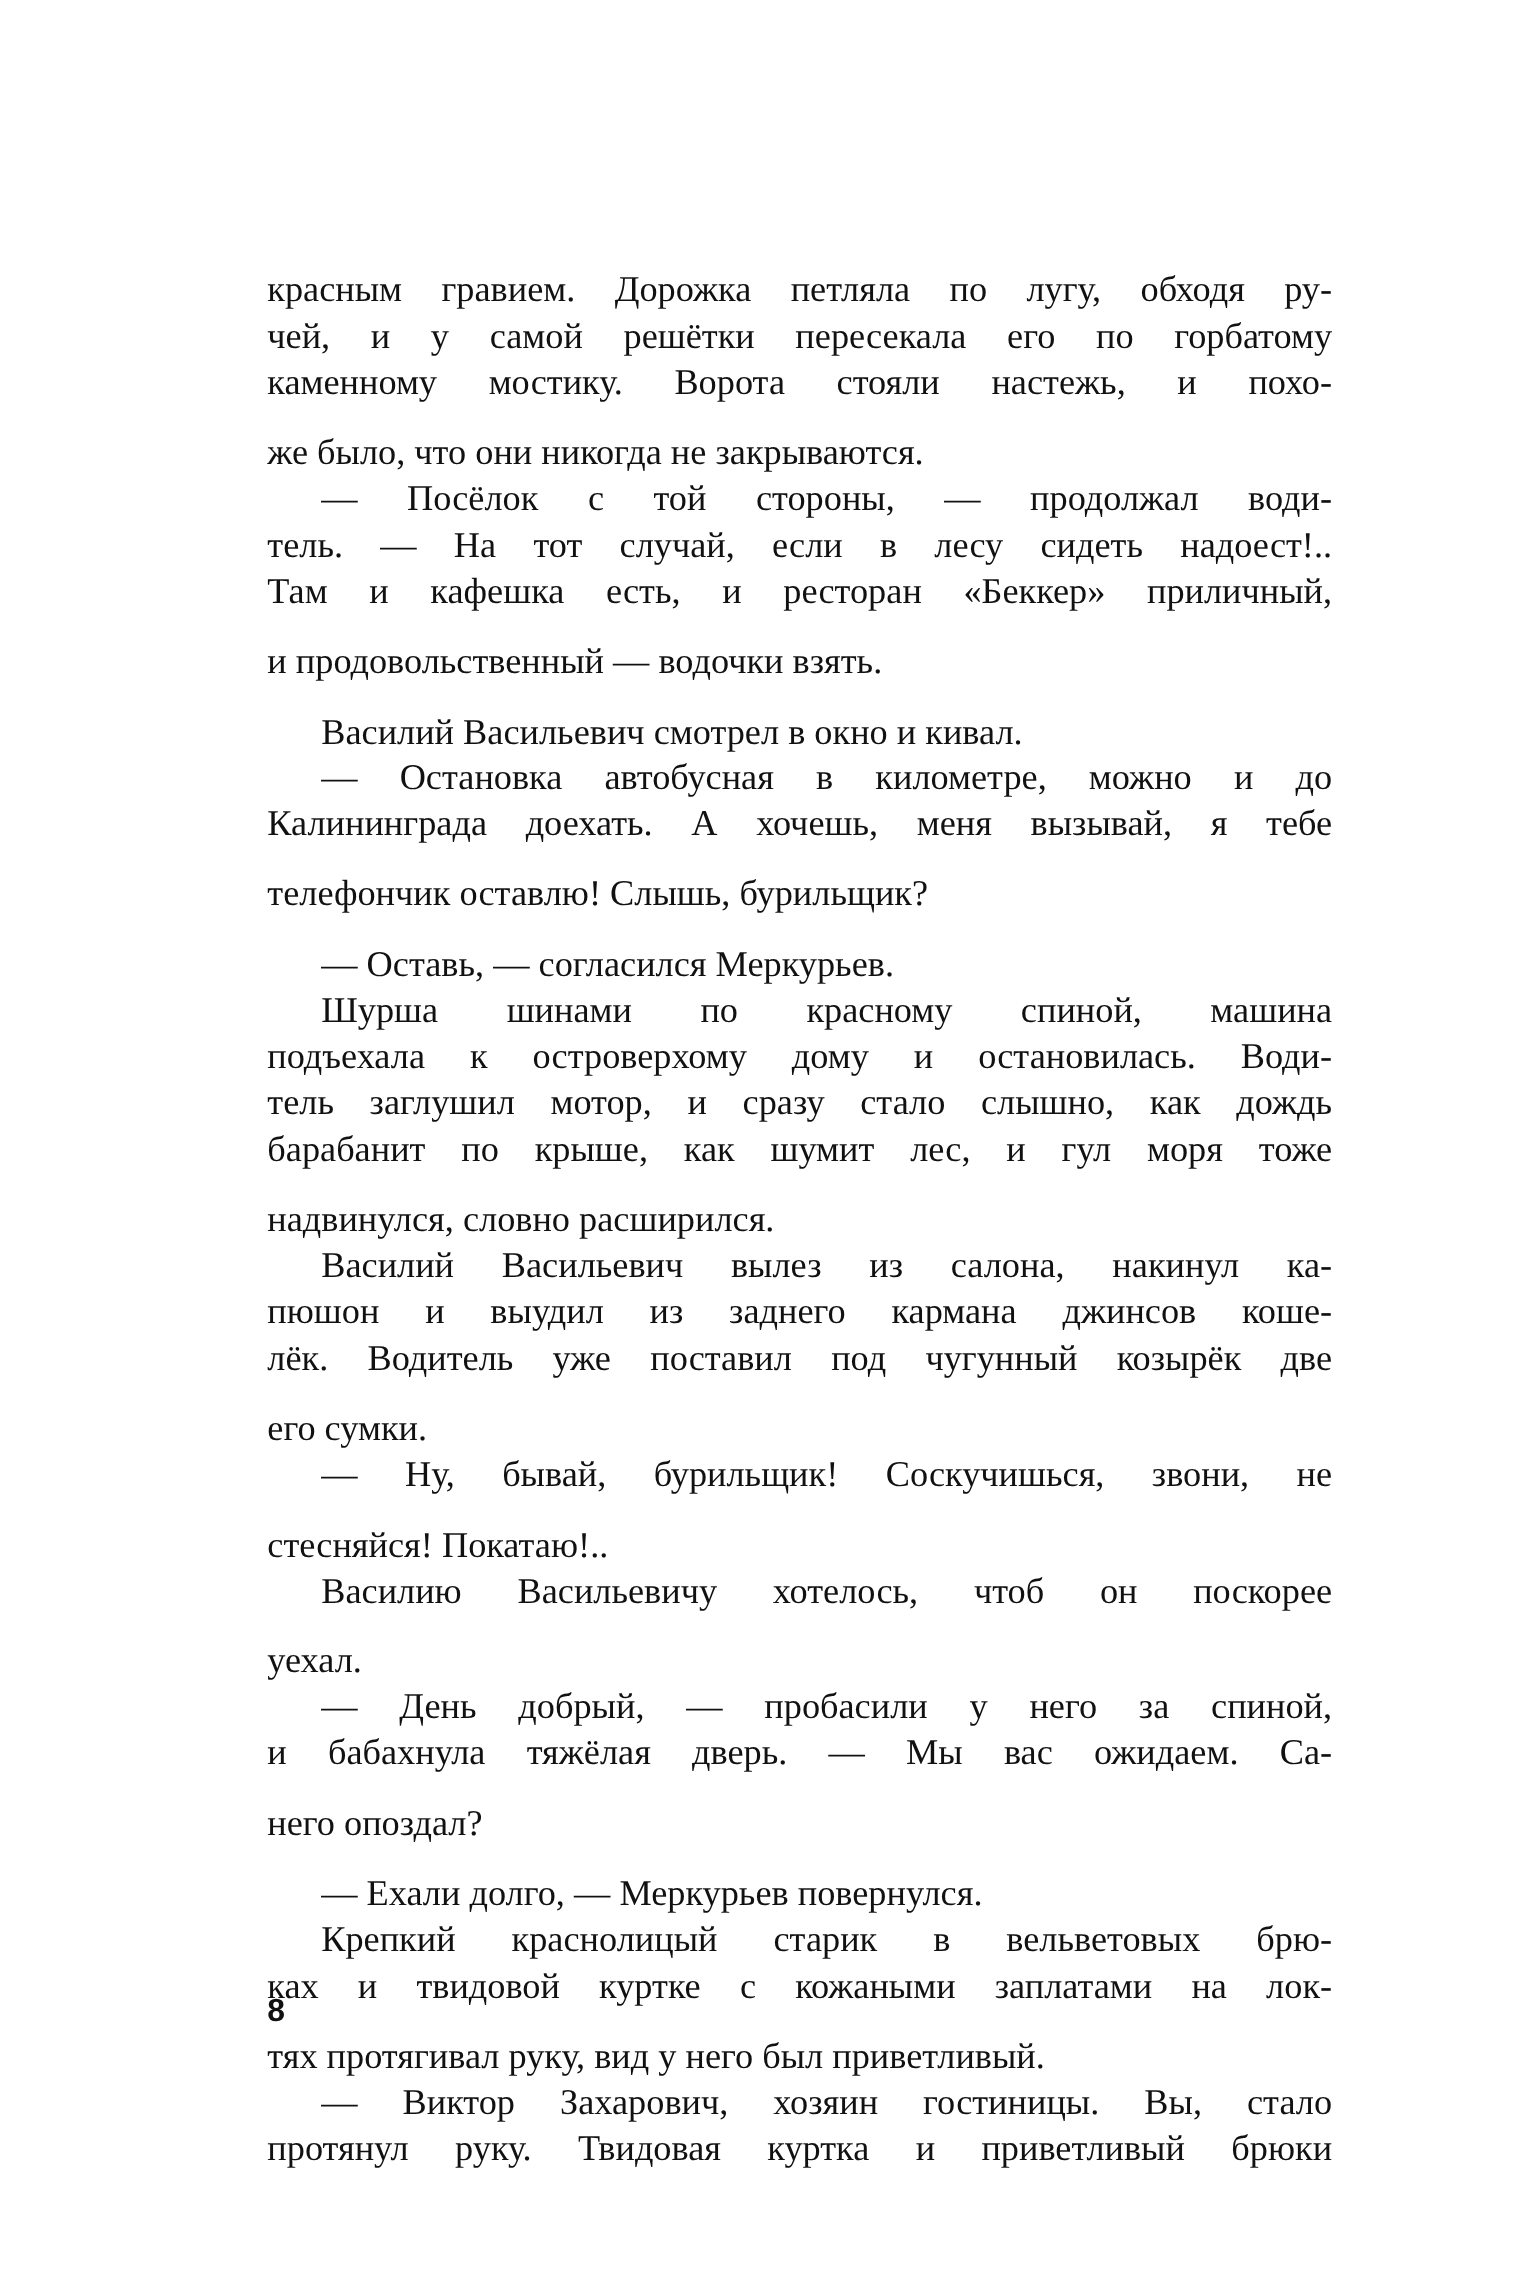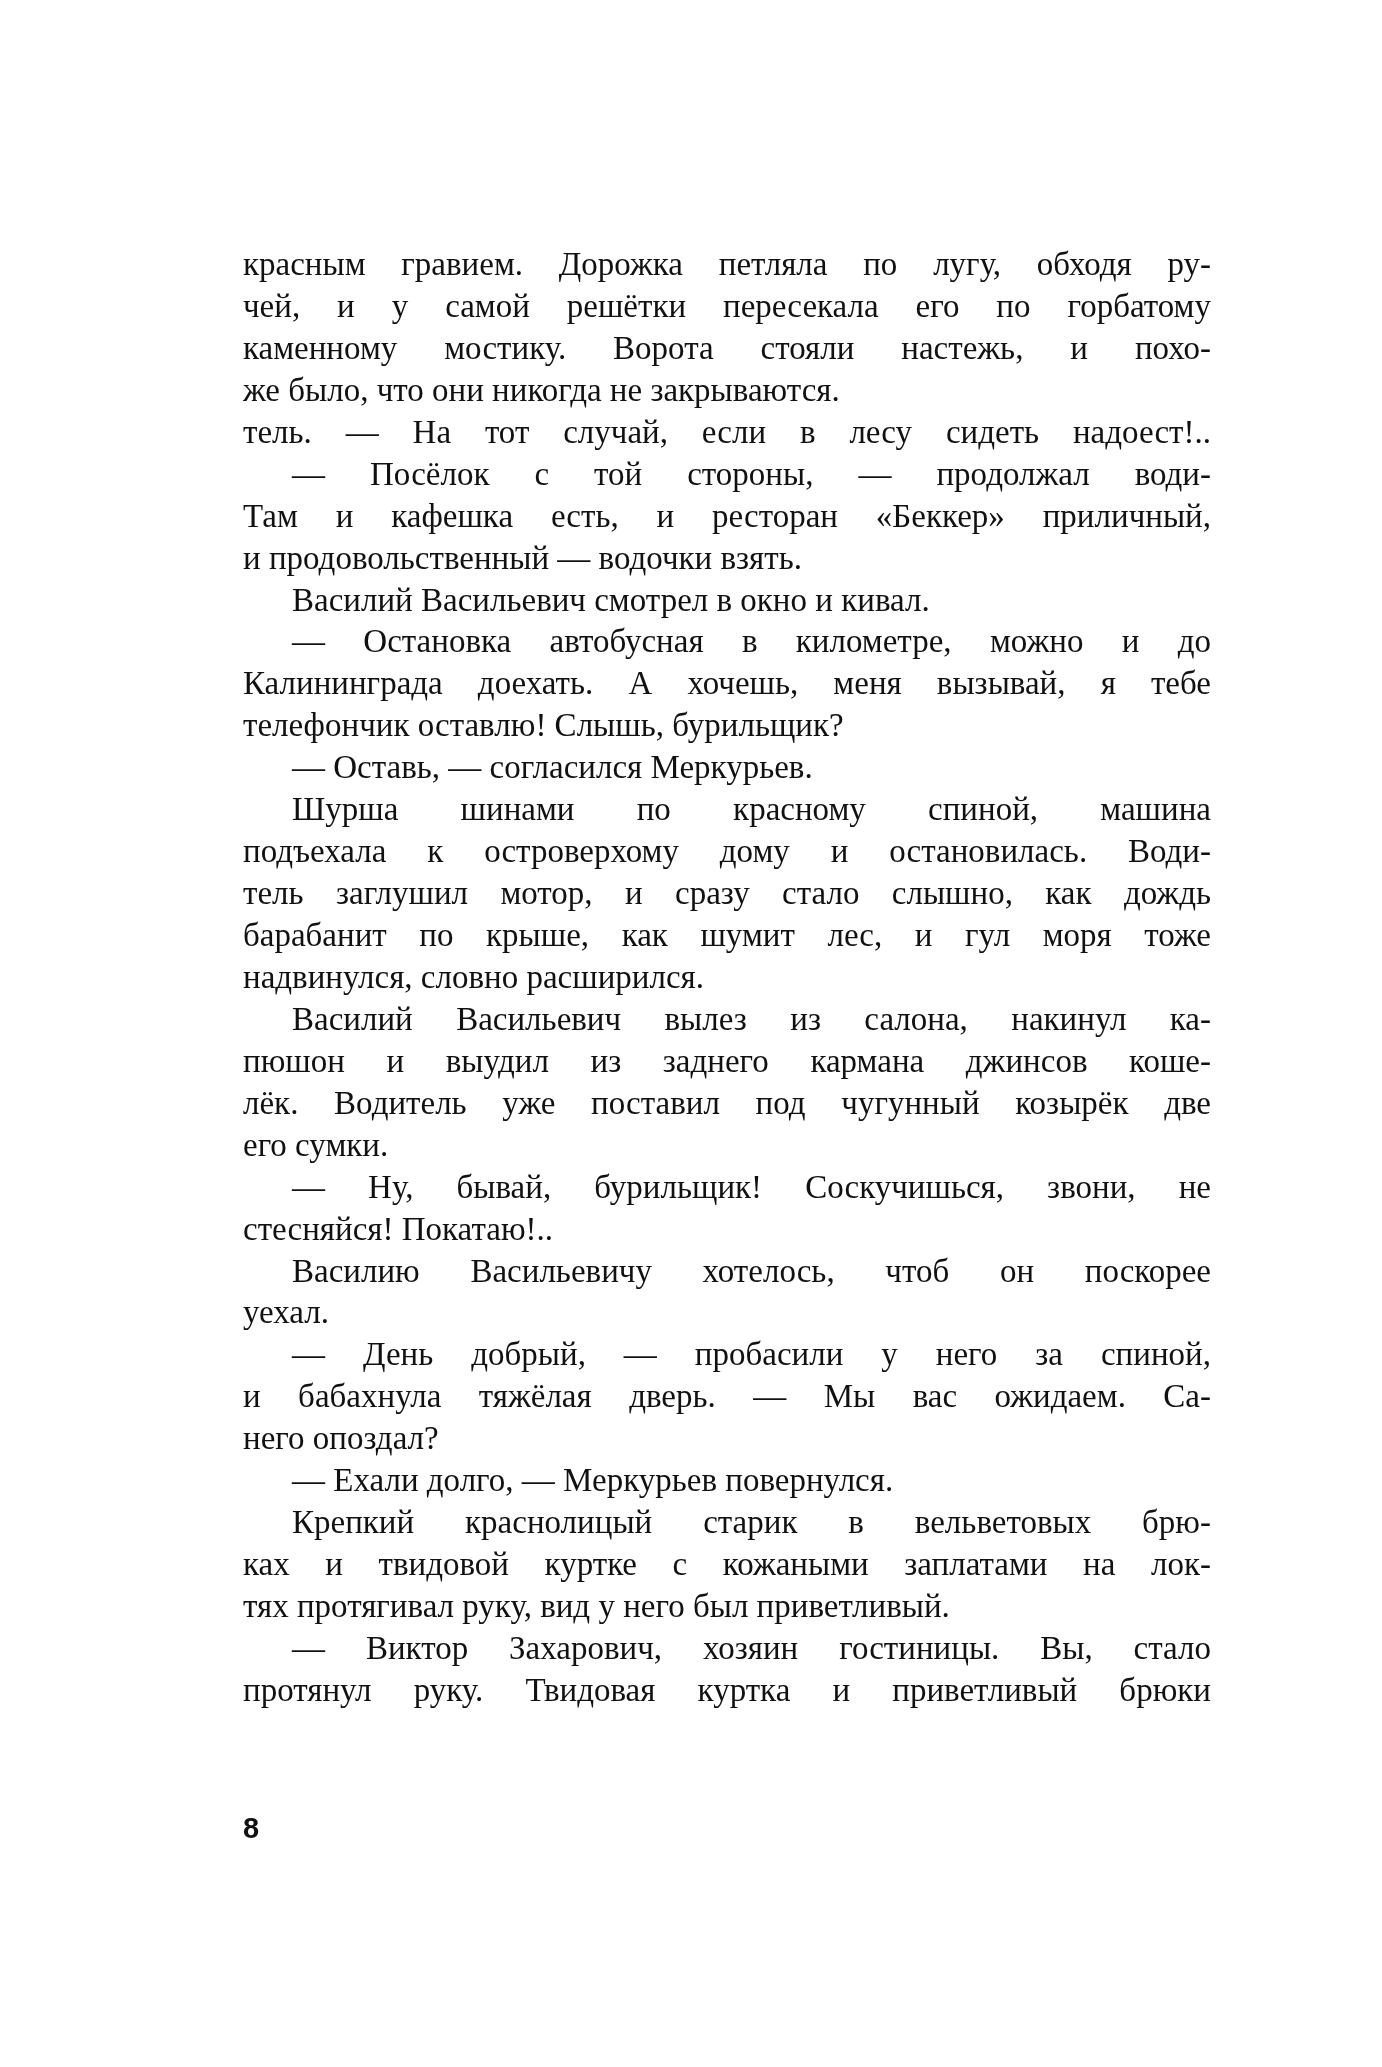--- a/index.html
+++ b/index.html
@@ -5,39 +5,39 @@
   html, body { margin: 0; padding: 0; background: #ffffff; }
   body { width: 1382px; height: 2067px; position: relative; overflow: hidden; }
   .page { position: absolute; left: 0; top: 0; width: 1382px; height: 1524px; background: #ffffff; }
   .text-block {
     position: absolute; left: 243px; top: 244px; width: 968px;
     font-family: "Liberation Serif", "DejaVu Serif", serif;
     font-size: 33px; line-height: 41.95px; color: #111111;
   }
   .line { display: block; height: 41.95px; white-space: nowrap; overflow: visible; }
   .line.full { text-align: justify; text-align-last: justify; white-space: normal; }
-  .line.last { text-align: left; }
+  .line.last { text-align: left; margin-top: 22px; }
   .line.indent { padding-left: 49px; }
   .page-number {
     position: absolute; left: 243px; top: 1812px;
     font-family: "Liberation Sans", "DejaVu Sans", sans-serif;
     font-weight: bold; font-size: 29px; color: #111111; line-height: 32px;
   }
 </style>
 </head>
 <body>
 
 <div class="page">
   <div class="text-block" id="text-block">
       <div class="line full">красным гравием. Дорожка петляла по лугу, обходя ру-</div>
       <div class="line full">чей, и у самой решётки пересекала его по горбатому</div>
       <div class="line full">каменному мостику. Ворота стояли настежь, и похо-</div>
       <div class="line last">же было, что они никогда не закрываются.</div>
+      <div class="line full indent">— Посёлок с той стороны, — продолжал води-</div>
       <div class="line full">тель. — На тот случай, если в лесу сидеть надоест!..</div>
-      <div class="line full indent">— Посёлок с той стороны, — продолжал води-</div>
       <div class="line full">Там и кафешка есть, и ресторан «Беккер» приличный,</div>
       <div class="line last">и продовольственный — водочки взять.</div>
       <div class="line last indent">Василий Васильевич смотрел в окно и кивал.</div>
       <div class="line full indent">— Остановка автобусная в километре, можно и до</div>
       <div class="line full">Калининграда доехать. А хочешь, меня вызывай, я тебе</div>
       <div class="line last">телефончик оставлю! Слышь, бурильщик?</div>
       <div class="line last indent">— Оставь, — согласился Меркурьев.</div>
       <div class="line full indent">Шурша шинами по красному спиной, машина</div>
       <div class="line full">подъехала к островерхому дому и остановилась. Води-</div>
       <div class="line full">тель заглушил мотор, и сразу стало слышно, как дождь</div>

